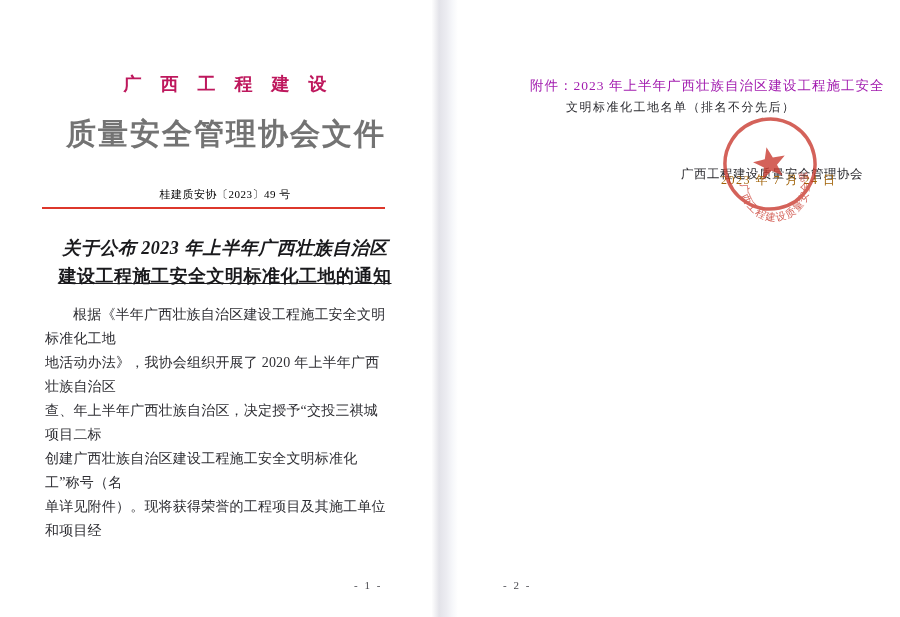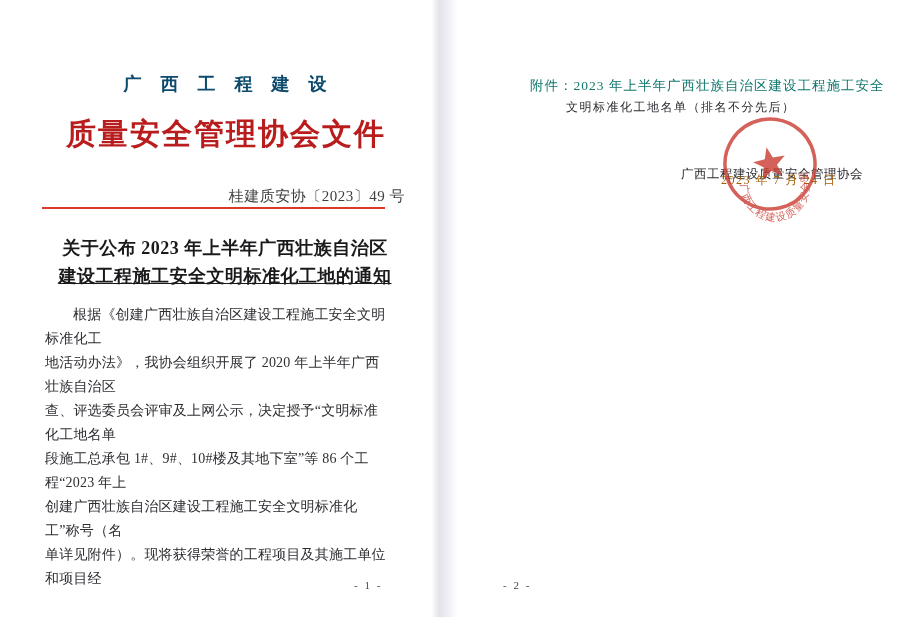--- a/index.html
+++ b/index.html
@@ -11,67 +11,66 @@
   }
   .abs{position:absolute;}
   
   .seam{
     left:432px;top:0;width:26px;height:617px;
     background:linear-gradient(90deg,#fdfdfd 0%,#e3e3e9 28%,#ececf1 55%,#f6f7fa 78%,#ffffff 100%);
   }
   
   .p1-center{left:45px;width:360px;text-align:center;}
   .letterhead1{
-    top:72px;color:#0c4a6e;font-size:18px;font-weight:600;
+    top:72px;color:#be185d;font-size:18px;font-weight:600;
     letter-spacing:19px;text-indent:19px;font-family:Liberation Serif, serif;
   }
   .letterhead2{
-    top:114px;color:#b91c1c;font-size:30px;font-weight:700;
+    top:114px;color:#737373;font-size:30px;font-weight:700;
     letter-spacing:2px;text-indent:2px;
   }
-  .docnum{top:187px;font-size:15px;color:#404040;letter-spacing:0.5px;text-align:right;}
+  .docnum{top:187px;font-size:11px;color:#000000;letter-spacing:0.5px;}
   .red-rule{left:42px;top:207px;width:343px;height:2px;background:#dd372b;}
   .title-line{font-size:18px;font-weight:700;color:#1a1a1d;letter-spacing:0.5px;}
-  .title1{top:236px;}
+  .title1{top:236px;font-style:italic;}
   .title2{top:264px;text-decoration:underline;}
   .bodyblock{
     left:45px;top:303px;width:346px;
     font-size:14px;line-height:24px;color:#2e2e33;letter-spacing:0.2px;
     text-align:left;
   }
   .indent{text-indent:2em;}
   .pagenum{font-size:11px;color:#4a4a50;letter-spacing:2px;}
   .pn1{left:354px;top:579px;}
   .pn2{left:503px;top:579px;}
   
-  .att1{left:530px;top:77px;font-size:13.5px;letter-spacing:1px;color:#0f766e;}
+  .att1{left:530px;top:77px;font-size:13.5px;letter-spacing:1px;color:#a21caf;}
   .att2{left:566px;top:99px;font-size:12px;letter-spacing:1.5px;color:#2c2c31;}
   .sig-org{left:681px;top:166px;font-size:12.5px;color:#2c2c31;letter-spacing:0.5px;}
   .sig-date{left:721px;top:172px;font-size:12px;color:#a16207;letter-spacing:1.5px;}
   .seal{left:708px;top:100px;width:124px;height:124px;}
 </style>
 </head>
 <body>
 
 <div class="abs seam"></div>
 
 <div>
   <div class="abs p1-center letterhead1">广西工程建设</div>
   <div class="abs p1-center letterhead2">质量安全管理协会文件</div>
   <div class="abs p1-center docnum">桂建质安协〔2023〕49 号</div>
   <div class="abs red-rule"></div>
 
   <div class="abs p1-center title-line title1">关于公布 2023 年上半年广西壮族自治区</div>
   <div class="abs p1-center title-line title2">建设工程施工安全文明标准化工地的通知</div>
 
   <div class="abs bodyblock">
-    <div class="indent">根据《创建广西壮族自治区建设工程施工安全文明标准化工</div>
+    <div class="indent">根据《半年广西壮族自治区建设工程施工安全文明标准化工地</div>
     <div>地活动办法》，我协会组织开展了 2020 年上半年广西壮族自治区</div>
-    <div>查、评选委员会评审及上网公示，决定授予“文明标准化工地名单</div>
-    <div>段施工总承包 1#、9#、10#楼及其地下室”等 86 个工程“2023 年上</div>
+    <div>查、年上半年广西壮族自治区，决定授予“交投三祺城项目二标</div>
     <div>创建广西壮族自治区建设工程施工安全文明标准化工”称号（名</div>
     <div>单详见附件）。现将获得荣誉的工程项目及其施工单位和项目经</div>
 
   </div>
 
   <div class="abs pagenum pn1">- 1 -</div>
 </div>
 
 <div>
   <div class="abs att1">附件：2023 年上半年广西壮族自治区建设工程施工安全</div>

